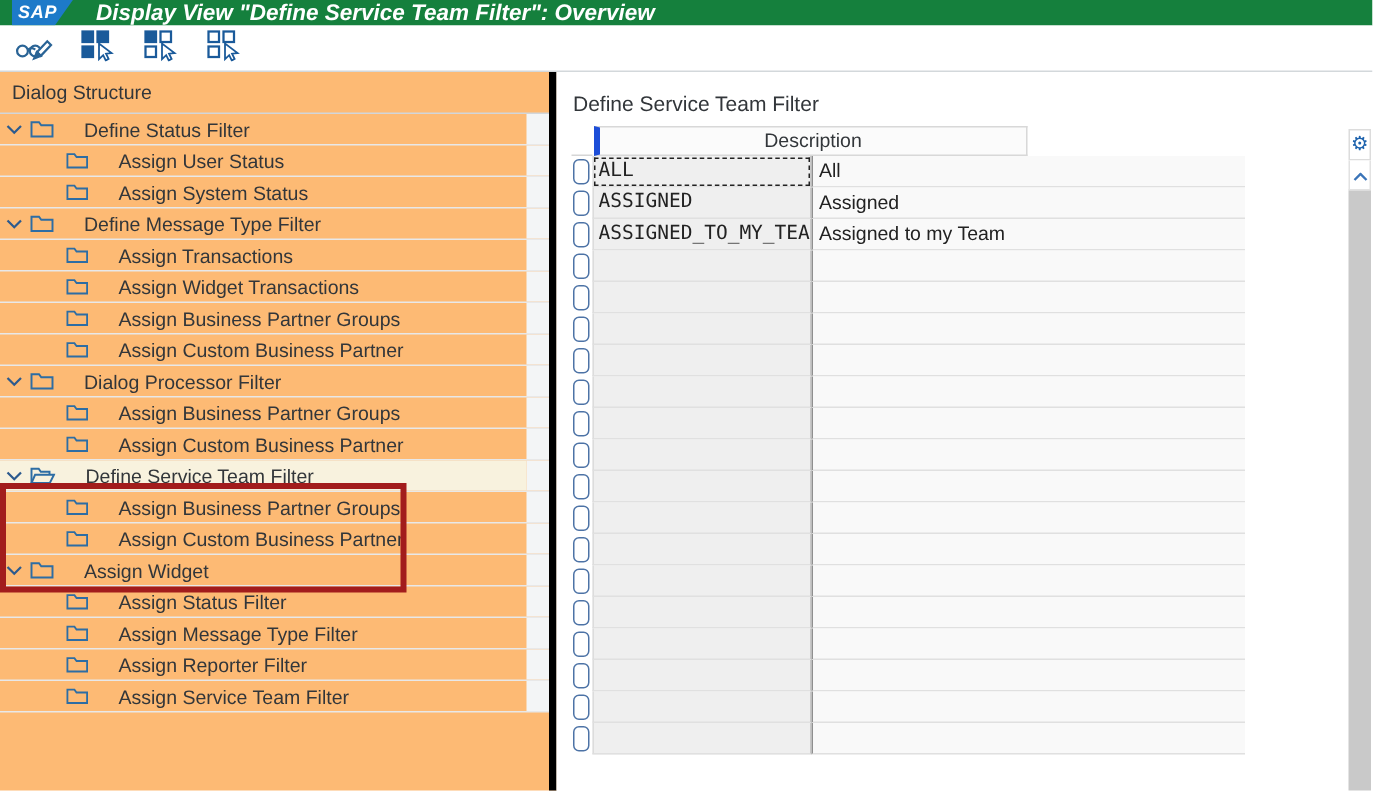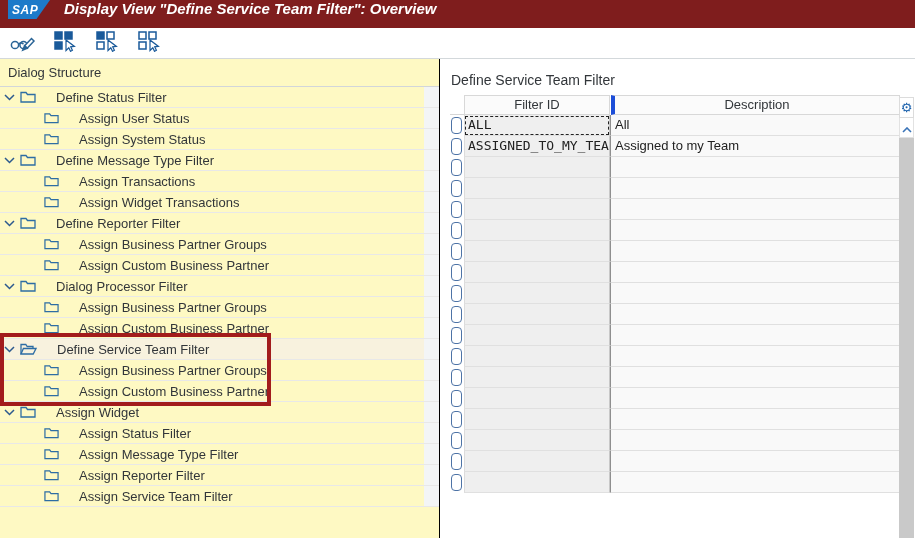--- a/index.html
+++ b/index.html
@@ -1,35 +1,35 @@
 <!DOCTYPE html>
 <html><head>
 <meta charset="utf-8">
 <style>
   * { box-sizing: border-box; margin: 0; padding: 0; }
   html,body { width: 915px; height: 541px; overflow: hidden;
     font-family: "Liberation Sans", sans-serif; background: #fff; color:#32363a; }
 
   
-  .titlebar { height:28px; background:#7f1d1d; display:flex; align-items:flex-start; }
+  .titlebar { height:17px; background:#15803d; display:flex; align-items:flex-end; }
   .sap-logo { margin-left:8px; height:19px; width:42px; background:#1d7ac9;
     clip-path:polygon(0 0,100% 0,68% 100%,0 100%); display:flex; align-items:center; }
   .sap-logo span { color:#fff; font-weight:bold; font-style:italic; font-size:12px;
     padding-left:4px; letter-spacing:0.5px; }
   .win-title { color:#fff; font-weight:bold; font-style:italic; font-size:15px; margin-left:14px; }
 
   
   .toolbar { height:31px; background:#fff; border-bottom:1px solid #d3d8db;
     display:flex; align-items:center; gap:14px; padding-left:9px; }
   .tb-btn { width:28px; height:26px; display:flex; align-items:center; justify-content:center;
     background:none; border:none; cursor:pointer; }
 
   
   .main { display:flex; height:479px; }
-  .tree-panel { width:440px; border-right:1px solid #000000; position:relative; background:#fef9c3; }
+  .tree-panel { width:371px; border-right:5px solid #000000; position:relative; background:#fdba74; }
   .tree-header { height:28px; line-height:27px; padding-left:8px; font-size:13px;
     border-bottom:1px solid #d2d6da; color:#32363a; }
   .tree-row { height:21px; display:flex; align-items:stretch; border-bottom:1px solid #e8e8e8;
     cursor:pointer; }
   .row-main { flex:1; display:flex; align-items:center; }
   .tree-row.selected .row-main { background:#f8f2de; }
   .strip { width:15px; background:#f3f5f6; }
   .chev { margin-left:4px; margin-right:5px; display:flex; align-items:center; }
   .folder { margin-right:7px; display:flex; align-items:center; }
   .tree-row.parent .folder { margin-left:0; }
@@ -204,37 +204,20 @@
     <div class="row-main">
       <span class="folder folder-closed">
         <svg width="15" height="12" viewBox="0 0 16 12" fill="none" stroke="#2d6da4" stroke-width="1.3">
           <path d="M1 11 V1.5 H6 L7.5 3.5 H15 V11 Z"></path>
         </svg>
       </span>
       <span class="lbl">Assign Widget Transactions</span>
     </div>
     <span class="strip"></span>
   </div>
-        <div class="tree-row parent">
-    <div class="row-main">
-      <span class="chev">
-        <svg width="11" height="7" viewBox="0 0 11 7" fill="none" stroke="#2c5a8e" stroke-width="1.5">
-          <polyline points="1,1 5.5,5.5 10,1"></polyline>
-        </svg>
-      </span>
-      <span class="folder folder-closed">
-        <svg width="16" height="12" viewBox="0 0 16 12" fill="none" stroke="#2d6da4" stroke-width="1.3">
-          <path d="M1 11 V1.5 H6 L7.5 3.5 H15 V11 Z"></path>
-        </svg>
-      </span>
-
-      <span class="lbl">Define Reporter Filter</span>
-    </div>
-    <span class="strip"></span>
-  </div>
         <div class="tree-row child">
     <div class="row-main">
       <span class="folder folder-closed">
         <svg width="15" height="12" viewBox="0 0 16 12" fill="none" stroke="#2d6da4" stroke-width="1.3">
           <path d="M1 11 V1.5 H6 L7.5 3.5 H15 V11 Z"></path>
         </svg>
       </span>
       <span class="lbl">Assign Business Partner Groups</span>
     </div>
     <span class="strip"></span>
@@ -393,30 +376,36 @@
       </div>
     <div class="annot" style="border-color: rgb(162, 28, 28);"></div>
   </div>
 
   <div class="content-panel">
     <div class="content-title">Define Service Team Filter</div>
 
     <div class="filter-table">
       <div class="t-head">
         <div class="h-sel"></div>
-        <div class="h-cell h-fid">Filter ID</div>
         <div class="h-cell h-desc">Description</div>
       </div>
       <div>
           <div class="t-row">
     <div class="t-sel">
               <span class="cb"></span>
             </div>
     <div class="t-cell c-fid focus-cell">ALL</div>
     <div class="t-cell c-desc">All</div>
+  </div>
+          <div class="t-row">
+    <div class="t-sel">
+              <span class="cb"></span>
+            </div>
+    <div class="t-cell c-fid">ASSIGNED</div>
+    <div class="t-cell c-desc">Assigned</div>
   </div>
           <div class="t-row">
     <div class="t-sel">
               <span class="cb"></span>
             </div>
     <div class="t-cell c-fid">ASSIGNED_TO_MY_TEAM</div>
     <div class="t-cell c-desc">Assigned to my Team</div>
   </div>
           <div class="t-row">
     <div class="t-sel">

